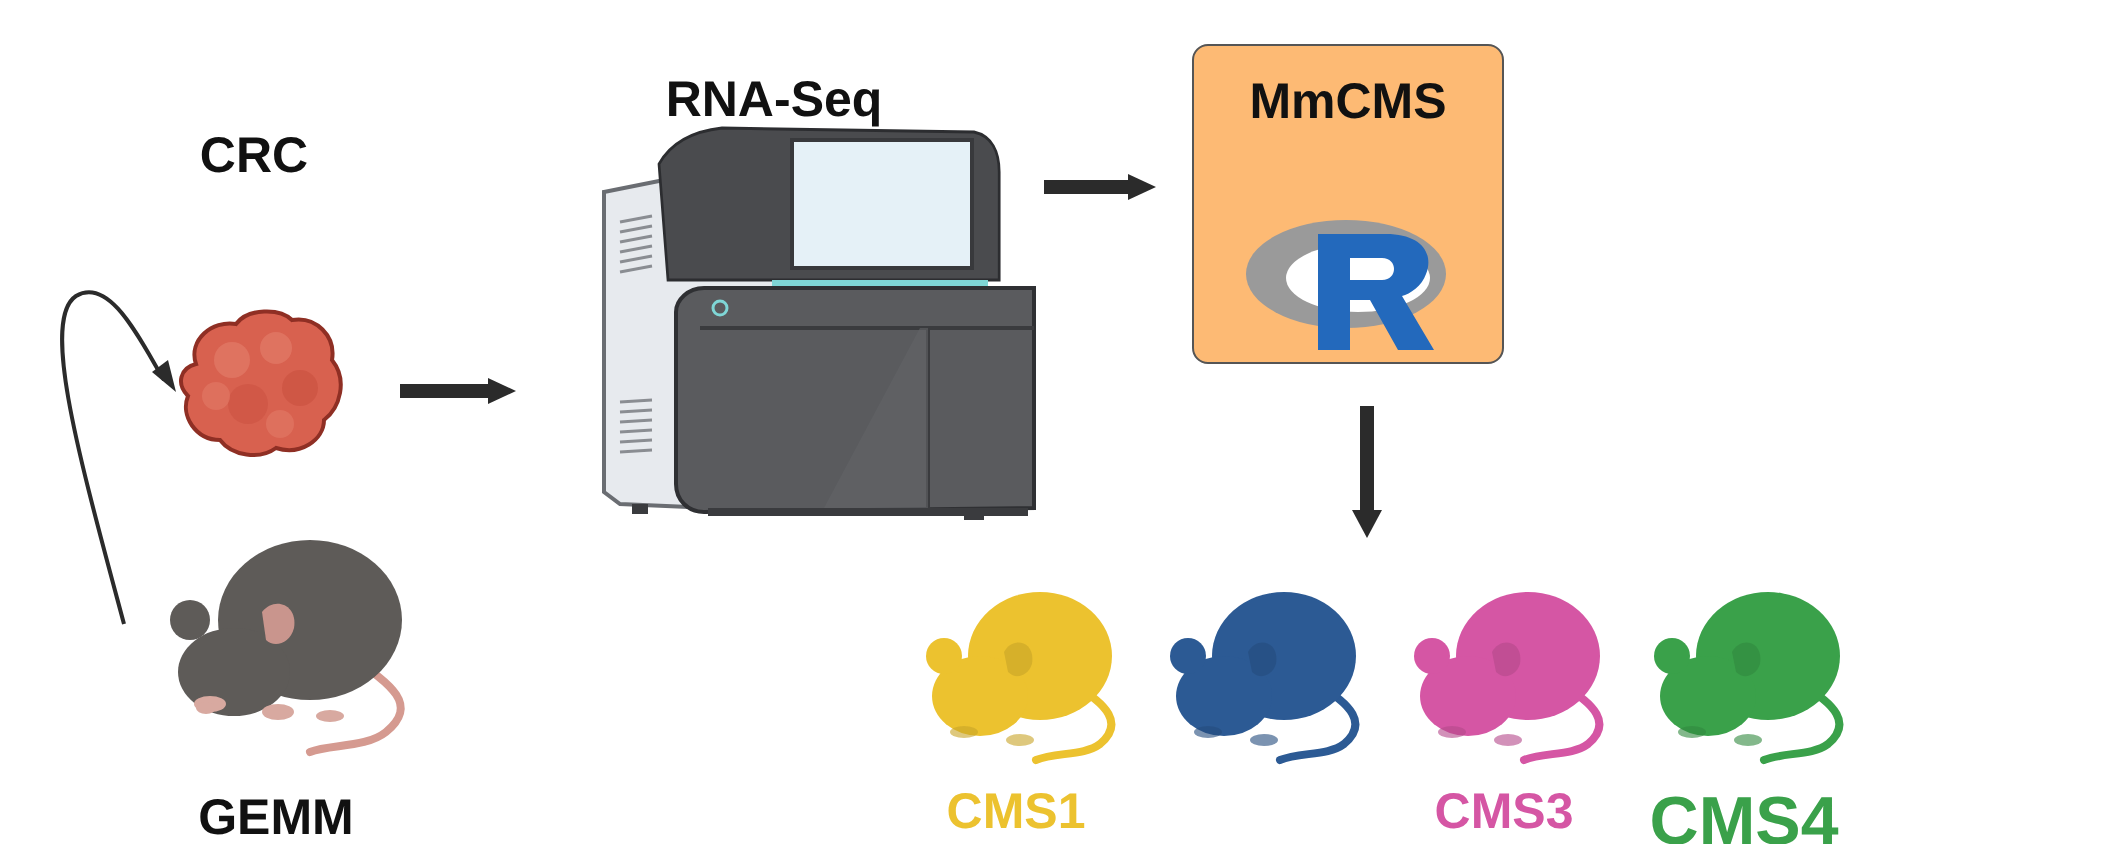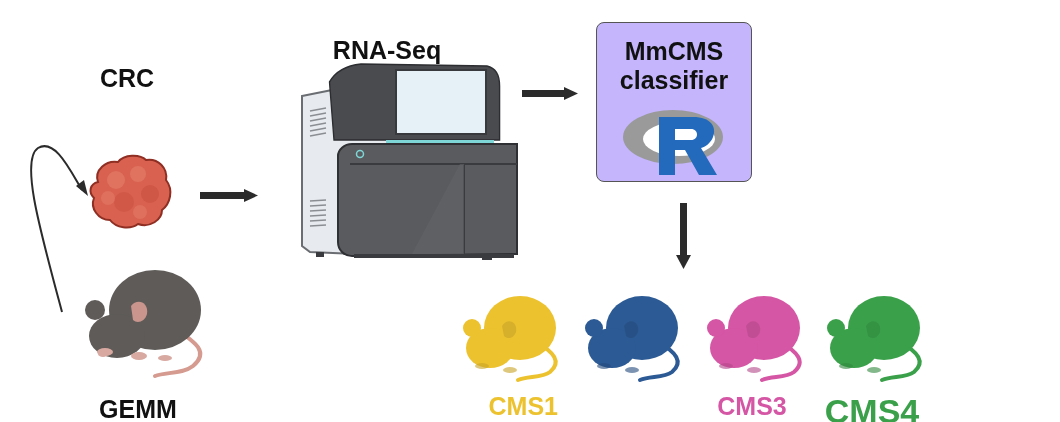--- a/index.html
+++ b/index.html
@@ -85,24 +85,23 @@
   <rect x="62" y="198" width="160" height="4" fill="#3a3b3e"></rect>
   <rect x="24" y="196" width="8" height="5" fill="#3a3b3e"></rect>
   <rect x="190" y="200" width="10" height="4" fill="#3a3b3e"></rect>
 </svg>
 
 <svg width="60" height="20" style="left:522px;top:84px;">
   <rect x="0" y="6" width="44" height="7" fill="#2b2b2b"></rect>
   <polygon points="42,3 56,9.5 42,16" fill="#2b2b2b"></polygon>
 </svg>
 
-<div class="abs" style="left:596px;top:22px;width:154px;height:158px;border:1.5px solid #555;border-radius:8px;background:#c4b5fd;">
+<div class="abs" style="left:596px;top:22px;width:154px;height:158px;border:1.5px solid #555;border-radius:8px;background:#fdba74;">
   <div class="label" style="position:absolute;left:0;top:14px;width:154px;font-size:25px;">
     <div>MmCMS</div>
-    <div>classifier</div>
   </div>
   <svg width="110" height="70" style="left:24px;top:84px;">
     <ellipse cx="52" cy="30" rx="50" ry="27" fill="#9a9a9a"></ellipse>
     <ellipse cx="58" cy="32" rx="36" ry="17" fill="#ffffff"></ellipse>
     <path d="M38 10 L 72 10 C 90 10, 96 20, 92 30 C 90 36, 84 40, 80 41 L 96 68 L 78 68 L 64 43 L 54 43 L 54 68 L 38 68 Z M54 22 L 54 33 L 70 33 C 78 33, 78 22, 70 22 Z" fill="#2369bc" fill-rule="evenodd"></path>
   </svg>
 </div>
 
 <svg width="20" height="70" style="left:674px;top:203px;">
   <rect x="6" y="0" width="7" height="54" fill="#2b2b2b"></rect>
@@ -113,21 +112,21 @@
     <div class="abs" style="left: 458px; top: 292px; width: 120px; height: 130px;">
       <svg width="110" height="90" viewBox="0 0 110 90" style="position: absolute; left: 0px; top: 0px;">
     <path class="tail" d="M78 50 C 96 60, 104 70, 92 80 C 84 86, 70 84, 60 88" fill="none" stroke-width="4" stroke-linecap="round" stroke="#ecc22f"></path>
     <ellipse class="body" cx="62" cy="36" rx="36" ry="32" fill="#ecc22f"></ellipse>
     <ellipse class="body" cx="32" cy="56" rx="24" ry="20" fill="#ecc22f"></ellipse>
     <circle class="body" cx="14" cy="36" r="9" fill="#ecc22f"></circle>
     <path class="shade" d="M44 34 C 48 26, 60 28, 58 40 C 56 46, 50 48, 46 44 Z" fill="#ecc22f" opacity="0.6" style="filter: brightness(0.85);"></path>
     <ellipse class="shade" cx="24" cy="74" rx="7" ry="3" fill="#ecc22f" opacity="0.6" style="filter: brightness(0.85);"></ellipse>
     <ellipse class="shade" cx="52" cy="78" rx="7" ry="3" fill="#ecc22f" opacity="0.6" style="filter: brightness(0.85);"></ellipse>
   </svg>
-      <div class="label" style="left: 0px; top: 100px; width: 100px; font-size: 25px; color: rgb(236, 194, 47); text-align: right;">CMS1</div>
+      <div class="label" style="left: 0px; top: 100px; width: 100px; font-size: 25px; color: rgb(236, 194, 47);">CMS1</div>
     </div>
     <div class="abs" style="left: 580px; top: 292px; width: 120px; height: 130px;">
       <svg width="110" height="90" viewBox="0 0 110 90" style="position: absolute; left: 0px; top: 0px;">
     <path class="tail" d="M78 50 C 96 60, 104 70, 92 80 C 84 86, 70 84, 60 88" fill="none" stroke-width="4" stroke-linecap="round" stroke="#2c5a94"></path>
     <ellipse class="body" cx="62" cy="36" rx="36" ry="32" fill="#2c5a94"></ellipse>
     <ellipse class="body" cx="32" cy="56" rx="24" ry="20" fill="#2c5a94"></ellipse>
     <circle class="body" cx="14" cy="36" r="9" fill="#2c5a94"></circle>
     <path class="shade" d="M44 34 C 48 26, 60 28, 58 40 C 56 46, 50 48, 46 44 Z" fill="#2c5a94" opacity="0.6" style="filter: brightness(0.85);"></path>
     <ellipse class="shade" cx="24" cy="74" rx="7" ry="3" fill="#2c5a94" opacity="0.6" style="filter: brightness(0.85);"></ellipse>
     <ellipse class="shade" cx="52" cy="78" rx="7" ry="3" fill="#2c5a94" opacity="0.6" style="filter: brightness(0.85);"></ellipse>

